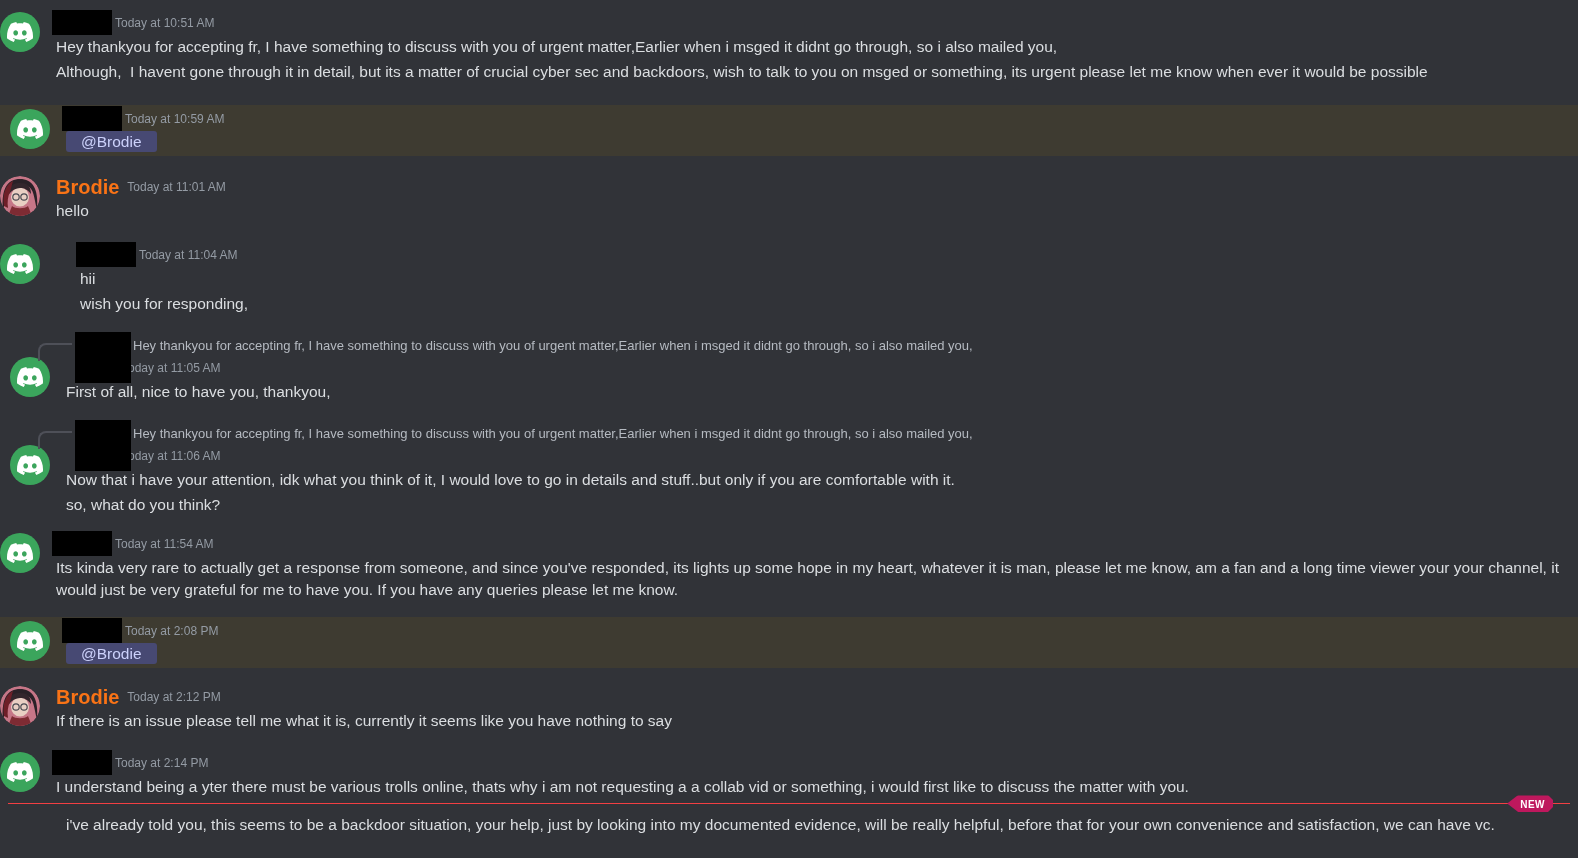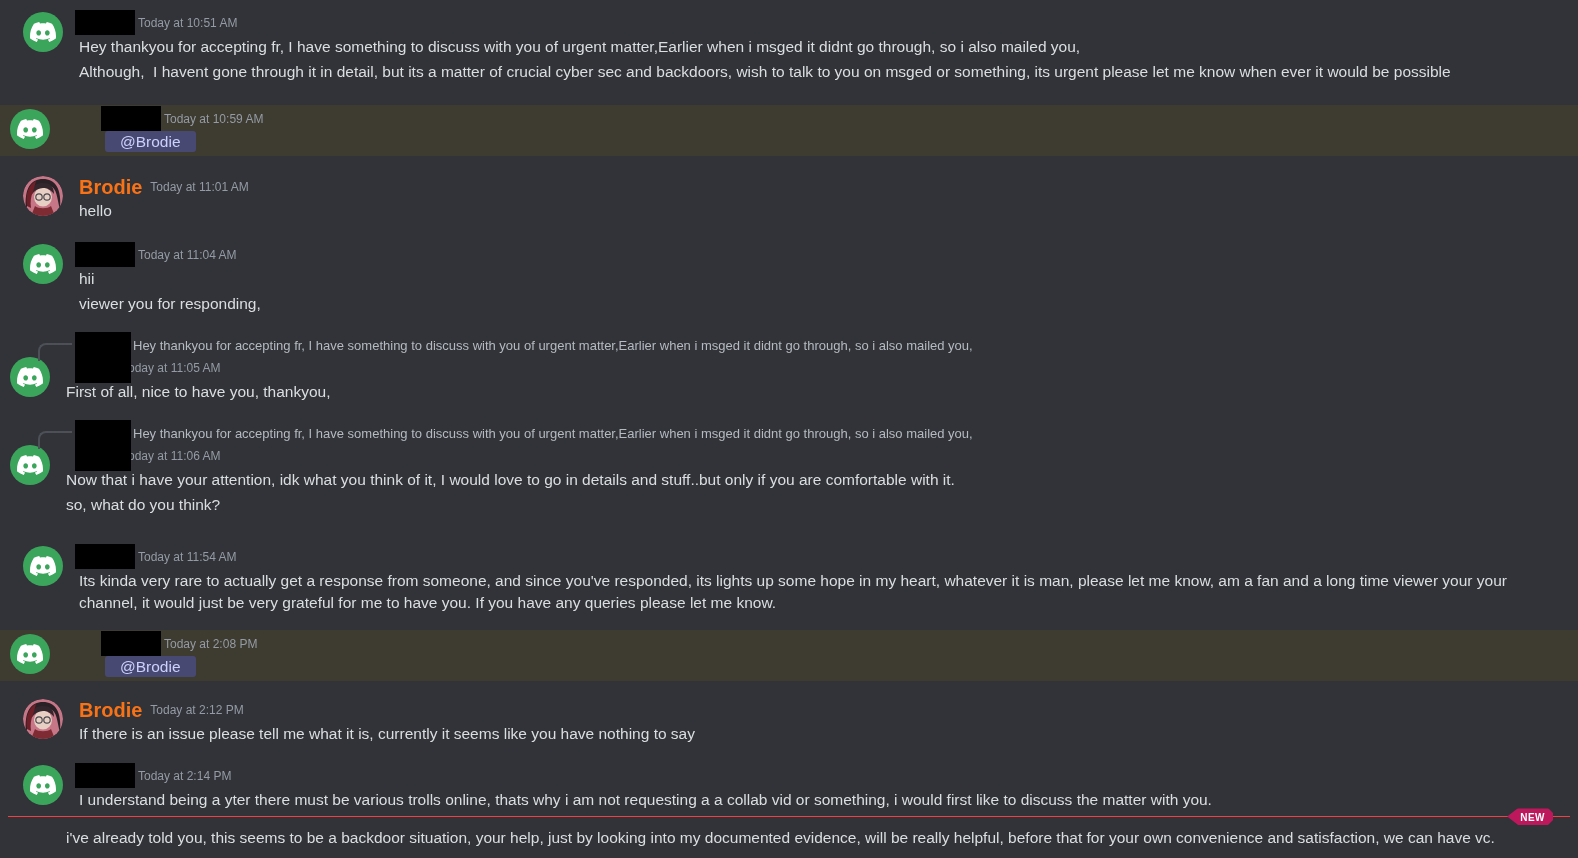--- a/index.html
+++ b/index.html
@@ -3,21 +3,21 @@
 <meta charset="utf-8">
 <style>
   * { box-sizing: border-box; margin: 0; padding: 0; }
   html, body { width: 1578px; height: 858px; overflow: hidden; }
   body {
     background: #313338;
     font-family: "Liberation Sans", sans-serif;
     color: #dbdee1;
     padding-top: 12px;
   }
-  .group { display: flex; padding: 0 16px 0 23px; }
+  .group { display: flex; padding: 0 16px 0 0; }
   .avatar-col { width: 56px; flex-shrink: 0; }
   .avatar {
     width: 40px; height: 40px; border-radius: 50%;
     display: flex; align-items: center; justify-content: center;
     overflow: hidden; cursor: pointer;
   }
   .avatar-green { background: #3ba55c; }
   .content { flex: 1; min-width: 0; }
   .header { display: flex; align-items: center; height: 22px; margin-bottom: 2px; }
   .redact {
@@ -26,21 +26,21 @@
     flex-shrink: 0;
   }
   .timestamp { color: #949ba4; font-size: 12px; white-space: nowrap; }
   .uname { font-size: 20px; font-weight: 600; color: #f97316; margin-right: 8px; cursor: pointer; }
   .line { font-size: 15.5px; line-height: 22px; color: #dbdee1; white-space: pre-wrap; }
   .line + .line { margin-top: 3px; }
 
   
   .mention-row {
     display: flex; padding: 4px 16px 4px 10px;
-    background: #3e3b31; width: 100%; gap: 39px;
+    background: #3e3b31; width: 100%;
   }
   .mention-row .header { height: 20px; margin-bottom: 2px; }
   .mention-pill {
     display: inline-block; background: rgba(88,101,242,0.35); color: #ccd1fb;
     border-radius: 3px; padding: 0 15px; font-size: 15.5px; line-height: 21px;
     font-weight: 500; cursor: pointer;
   }
 
   
   .reply-group { position: relative; padding: 0 16px 0 10px; }
@@ -67,24 +67,24 @@
     position: absolute; right: 17px; top: 50%; transform: translateY(-50%);
     background: #be185d; color: #fff; font-size: 10px; font-weight: 700;
     letter-spacing: .5px; padding: 3px 8px 3px 13px; cursor: pointer;
     clip-path: polygon(0 50%, 11px 0, calc(100% - 5px) 0, 100% 30%, 100% 70%, calc(100% - 5px) 100%, 11px 100%);
   }
 
   .continuation { padding: 0 16px 0 66px; }
 
   .mt-b2  { margin-top: 22px; }
   .mt-b3  { margin-top: 20px; }
-  .mt-b4  { margin-top: 22px; }
+  .mt-b4  { margin-top: 22px; gap: 24px; }
   .mt-b5  { margin-top: 20px; }
   .mt-b6  { margin-top: 20px; }
-  .mt-b7  { margin-top: 30px; }
+  .mt-b7  { margin-top: 17px; }
   .mt-b8  { margin-top: 16px; }
   .mt-b9  { margin-top: 18px; }
   .mt-b10 { margin-top: 20px; }
   .mt-b12 { margin-top: 10px; }
 </style>
 </head>
 <body>
 
 <div class="group">
   <div class="avatar-col">
@@ -159,21 +159,21 @@
           <path d="M20.317 4.3698a19.7913 19.7913 0 00-4.8851-1.5152.0741.0741 0 00-.0785.0371c-.211.3753-.4447.8648-.6083 1.2495-1.8447-.2762-3.68-.2762-5.4868 0-.1636-.3933-.4058-.8742-.6177-1.2495a.077.077 0 00-.0785-.037 19.7363 19.7363 0 00-4.8852 1.515.0699.0699 0 00-.0321.0277C.5334 9.0458-.319 13.5799.0992 18.0578a.0824.0824 0 00.0312.0561c2.0528 1.5076 4.0413 2.4228 5.9929 3.0294a.0777.0777 0 00.0842-.0276c.4616-.6304.8731-1.2952 1.226-1.9942a.076.076 0 00-.0416-.1057c-.6528-.2476-1.2743-.5495-1.8722-.8923a.077.077 0 01-.0076-.1277c.1258-.0943.2517-.1923.3718-.2914a.0743.0743 0 01.0776-.0105c3.9278 1.7933 8.18 1.7933 12.0614 0a.0739.0739 0 01.0785.0095c.1202.099.246.1981.3728.2924a.077.077 0 01-.0066.1276 12.2986 12.2986 0 01-1.873.8914.0766.0766 0 00-.0407.1067c.3604.698.7719 1.3628 1.225 1.9932a.076.076 0 00.0842.0286c1.961-.6067 3.9495-1.5219 6.0023-3.0294a.077.077 0 00.0313-.0552c.5004-5.177-.8382-9.6739-3.5485-13.6604a.061.061 0 00-.0312-.0286zM8.02 15.3312c-1.1825 0-2.1569-1.0857-2.1569-2.419 0-1.3332.9555-2.4189 2.157-2.4189 1.2108 0 2.1757 1.0952 2.1568 2.419 0 1.3332-.9555 2.4189-2.1569 2.4189zm7.9748 0c-1.1825 0-2.1569-1.0857-2.1569-2.419 0-1.3332.9554-2.4189 2.1569-2.4189 1.2108 0 2.1757 1.0952 2.1568 2.419 0 1.3332-.946 2.4189-2.1568 2.4189Z"></path>
         </svg>
     </div>
   </div>
   <div class="content">
     <div class="header">
       <span class="redact"></span>
       <span class="timestamp">Today at 11:04 AM</span>
     </div>
     <div class="line">hii</div>
-    <div class="line">viewer you for responding,</div>
+    <div class="line">wish you for responding,</div>
   </div>
 </div>
 
 <div class="reply-group mt-b5">
   <div class="reply-spine"></div>
   <div class="reply-redact"></div>
   <div class="reply-preview">Hey thankyou for accepting fr, I have something to discuss with you of urgent matter,Earlier when i msged it didnt go through, so i also mailed you,</div>
   <div class="gbody">
     <div class="avatar-col">
       <div class="avatar avatar-green">

